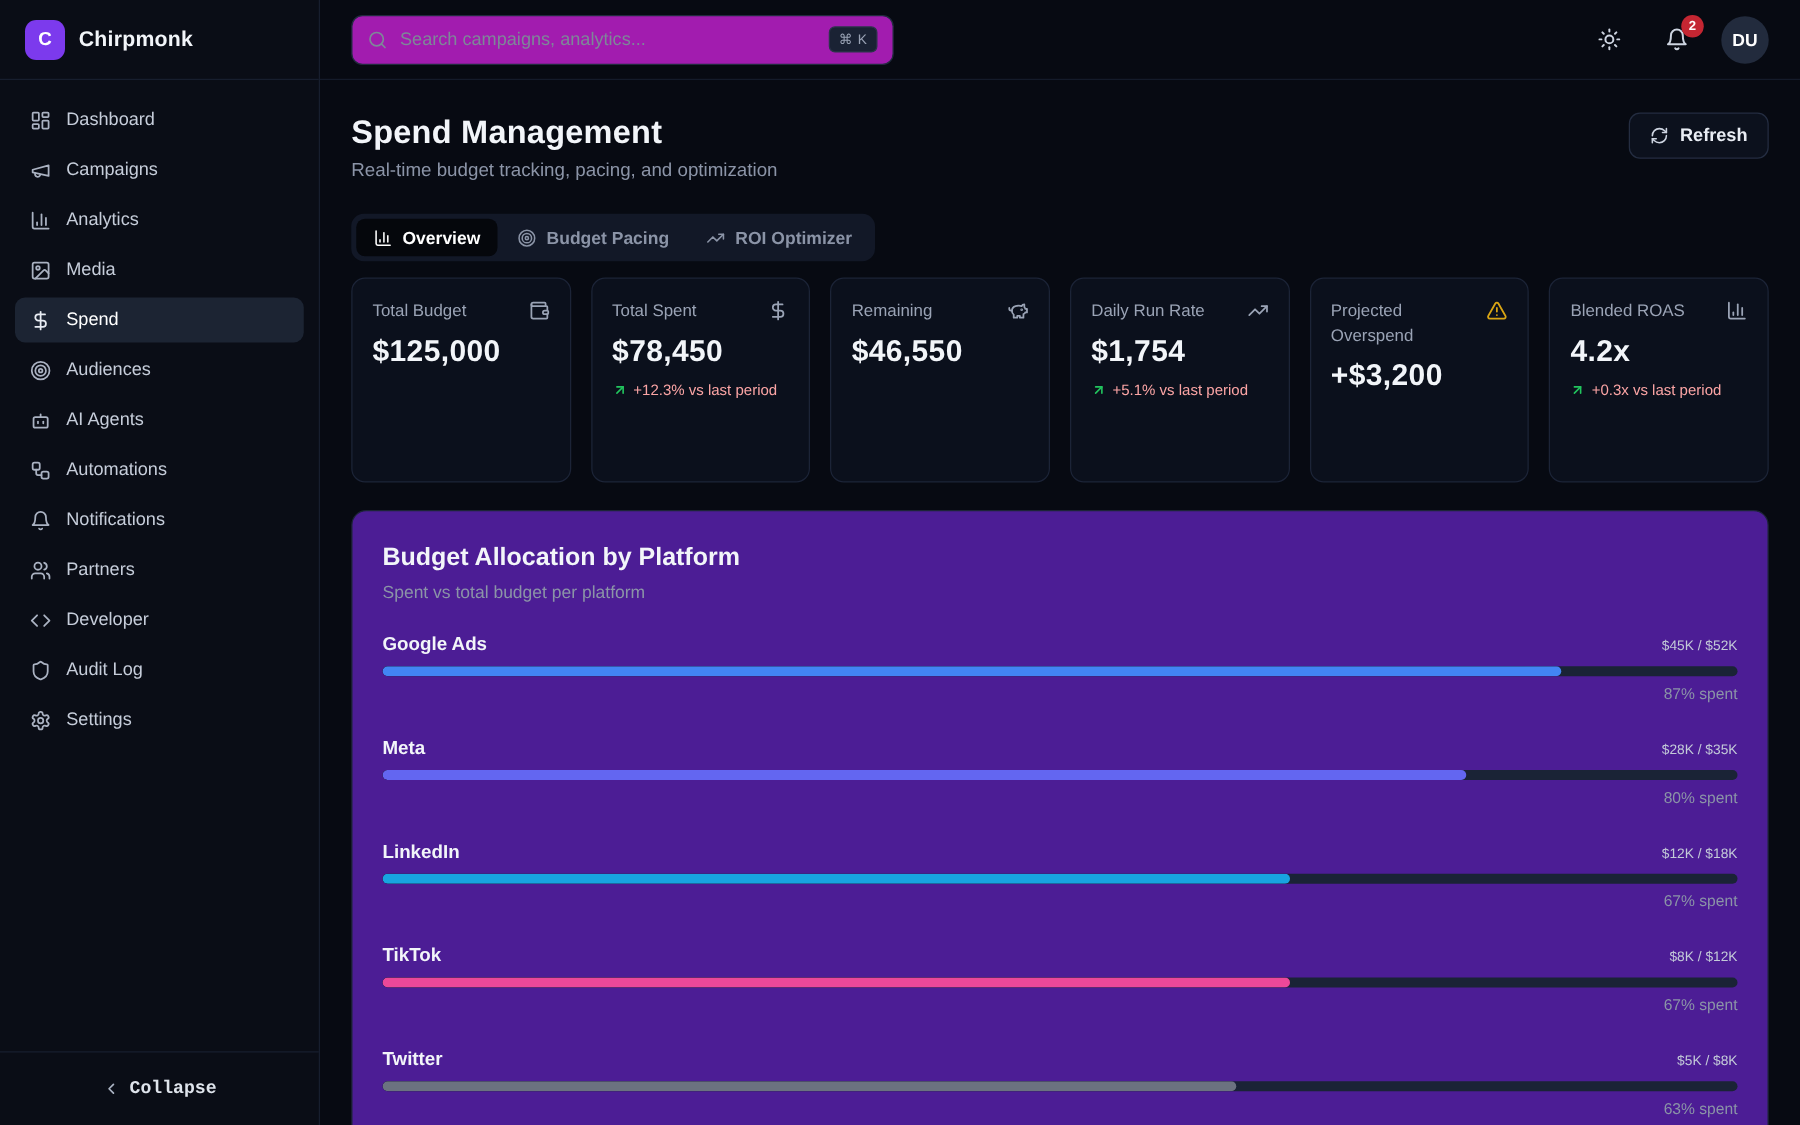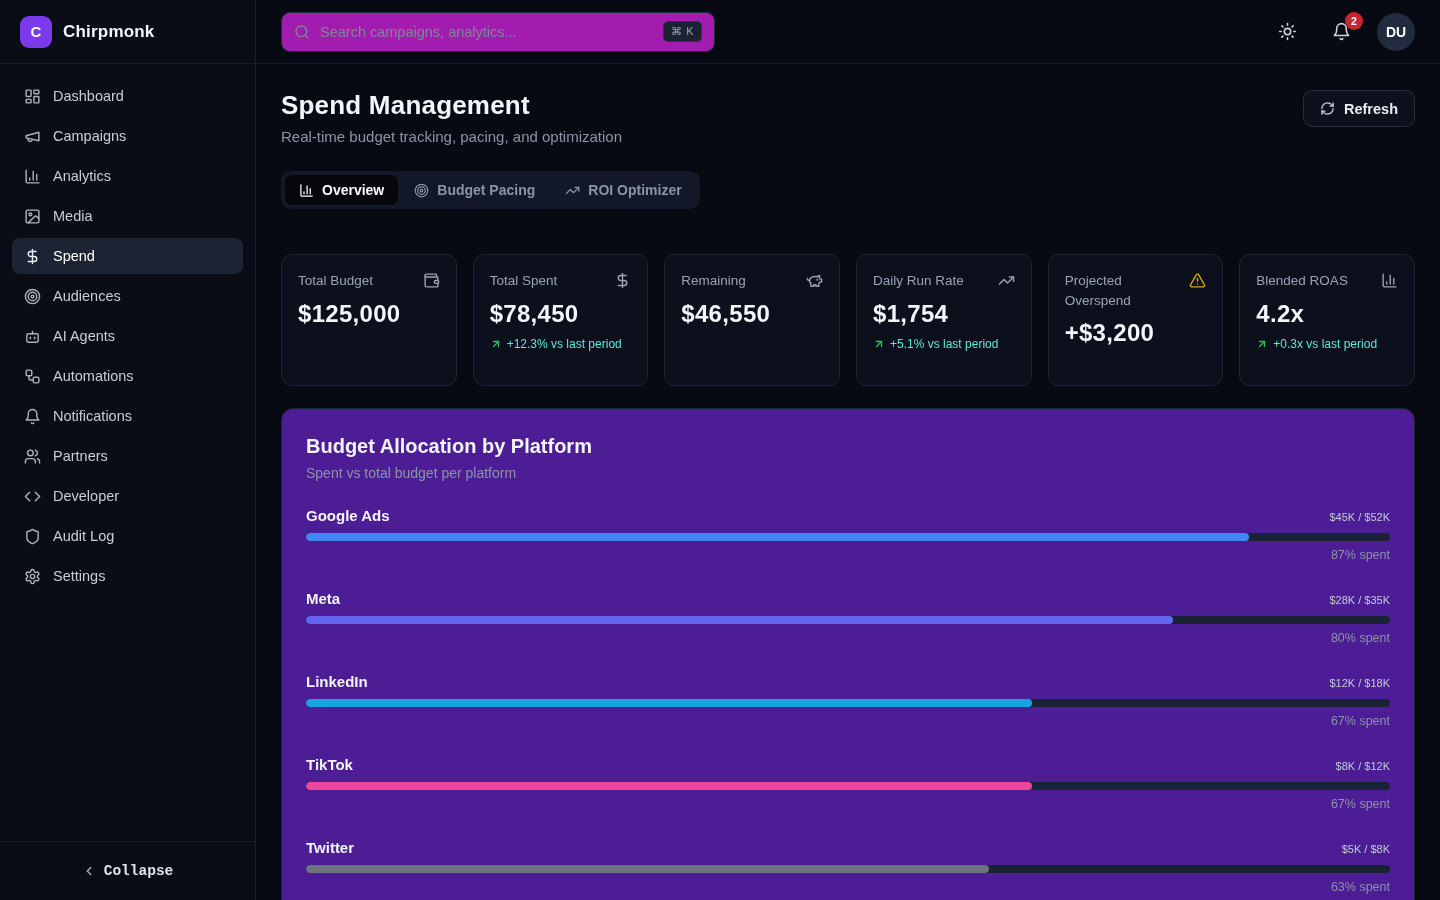--- a/index.html
+++ b/index.html
@@ -41,27 +41,27 @@
   .refresh-btn { display:flex; align-items:center; gap:9px; height:37px; padding:0 16px; background:#0c111d; border:1px solid #242d41; border-radius:9px; color:#e9edf4; font-size:14.5px; font-weight:600; cursor:pointer; }
   .refresh-btn svg { width:15px; height:15px; color:#cdd4e0; }
 
   .tabs { margin-top:26px; display:inline-flex; align-items:center; background:#121827; border-radius:10px; padding:4px; gap:2px; }
   .tab { display:flex; align-items:center; gap:8px; height:30px; padding:0 14px; border-radius:7px; color:#8b94a7; font-size:14px; font-weight:600; cursor:pointer; }
   .tab svg { width:15px; height:15px; }
   .tab.active { background:#05070c; color:#ffffff; }
 
   
   .stats { margin-top:13px; display:grid; grid-template-columns:repeat(6,1fr); gap:16px; }
-  .stat-card { background:#0b101c; border:1px solid #1c2437; border-radius:11px; padding:16px 16px; height:132px;margin-top:32px; }
+  .stat-card { background:#0b101c; border:1px solid #1c2437; border-radius:11px; padding:16px 16px; height:164px; }
   .stat-top { display:flex; justify-content:space-between; gap:8px; }
   .stat-label { font-size:13.5px; color:#9aa3b5; line-height:1.45; max-width:110px; }
   .stat-top svg { width:17px; height:17px; color:#9aa3b5; flex:none; margin-top:1px; }
   .stat-top svg.warn { color:#d9a514; }
   .stat-value { margin-top:9px; font-size:24px; font-weight:700; letter-spacing:.3px; }
-  .stat-delta { margin-top:8px; display:flex; gap:5px; font-size:12px; color:#5eead4; line-height:1.35; }
+  .stat-delta { margin-top:8px; display:flex; gap:5px; font-size:12px; color:#fca5a5; line-height:1.35; }
   .stat-delta svg { width:12px; height:12px; color:#22c55e; flex:none; margin-top:2px; }
 
   
   .alloc-card { margin-top:22px; background:#4c1d95; border:1px solid #1c2437; border-radius:12px; padding:26px 24px; }
   .alloc-title { font-size:20px; font-weight:700; }
   .alloc-sub { margin-top:7px; font-size:14px; color:#8b94a7; }
   .platforms { margin-top:26px; display:flex; flex-direction:column; gap:28px; }
   .platform-row .row-top { display:flex; justify-content:space-between; align-items:baseline; }
   .platform-name { font-size:15px; font-weight:700; }
   .platform-amounts { font-size:11px; color:#c3cad8;margin-left:44px; }

